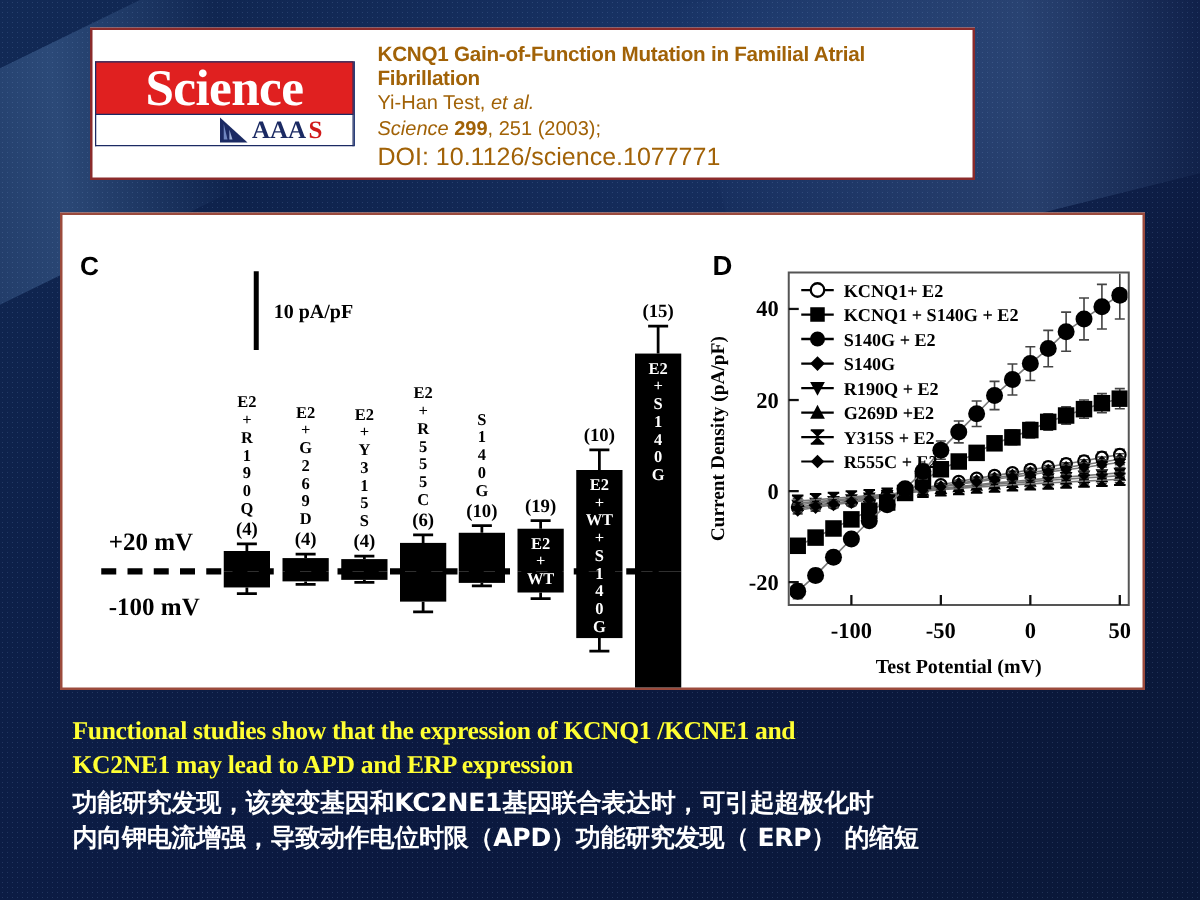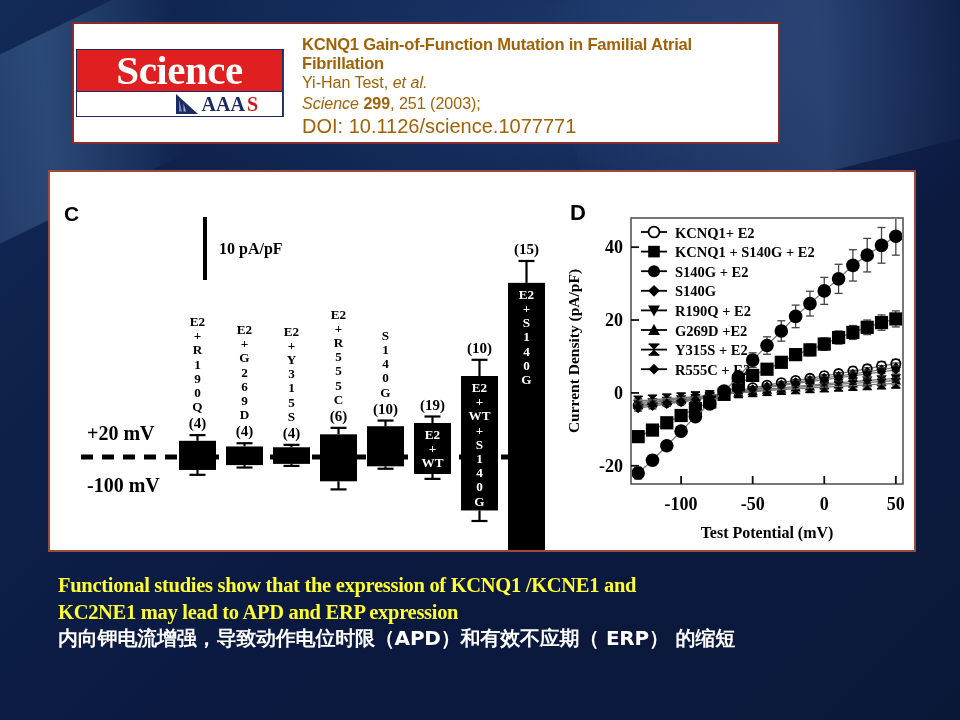--- a/index.html
+++ b/index.html
@@ -931,15 +931,16 @@
             <polygon points="99,179.8 104.4,185.20000000000002 99,190.60000000000002 93.6,185.20000000000002" fill="#000"></polygon>
           </g>
           <text x="120" y="190.8" fill="#000" font-family="&quot;Liberation Serif&quot;, serif" font-size="14.5" font-weight="700">R555C + E2</text>
         </svg>
     </div>
   </div>
 
   <div id="caption">
     <div class="cap-en">Functional studies show that the expression of KCNQ1 /KCNE1 and</div>
     <div class="cap-en">KC2NE1 may lead to APD and ERP expression</div>
-    <div class="cap-cn">内向钾电流增强，导致动作电位时限（APD）和有效不应期（ ERP） 的缩短</div>
+    <div class="cap-cn" id="cap-cn-1">功能研究发现，该突变基因和KC2NE1基因联合表达时，可引起超极化时</div>
+    <div class="cap-cn">内向钾电流增强，导致动作电位时限（APD）功能研究发现（ ERP） 的缩短</div>
   </div>
 </div>
 
 </body></html>

